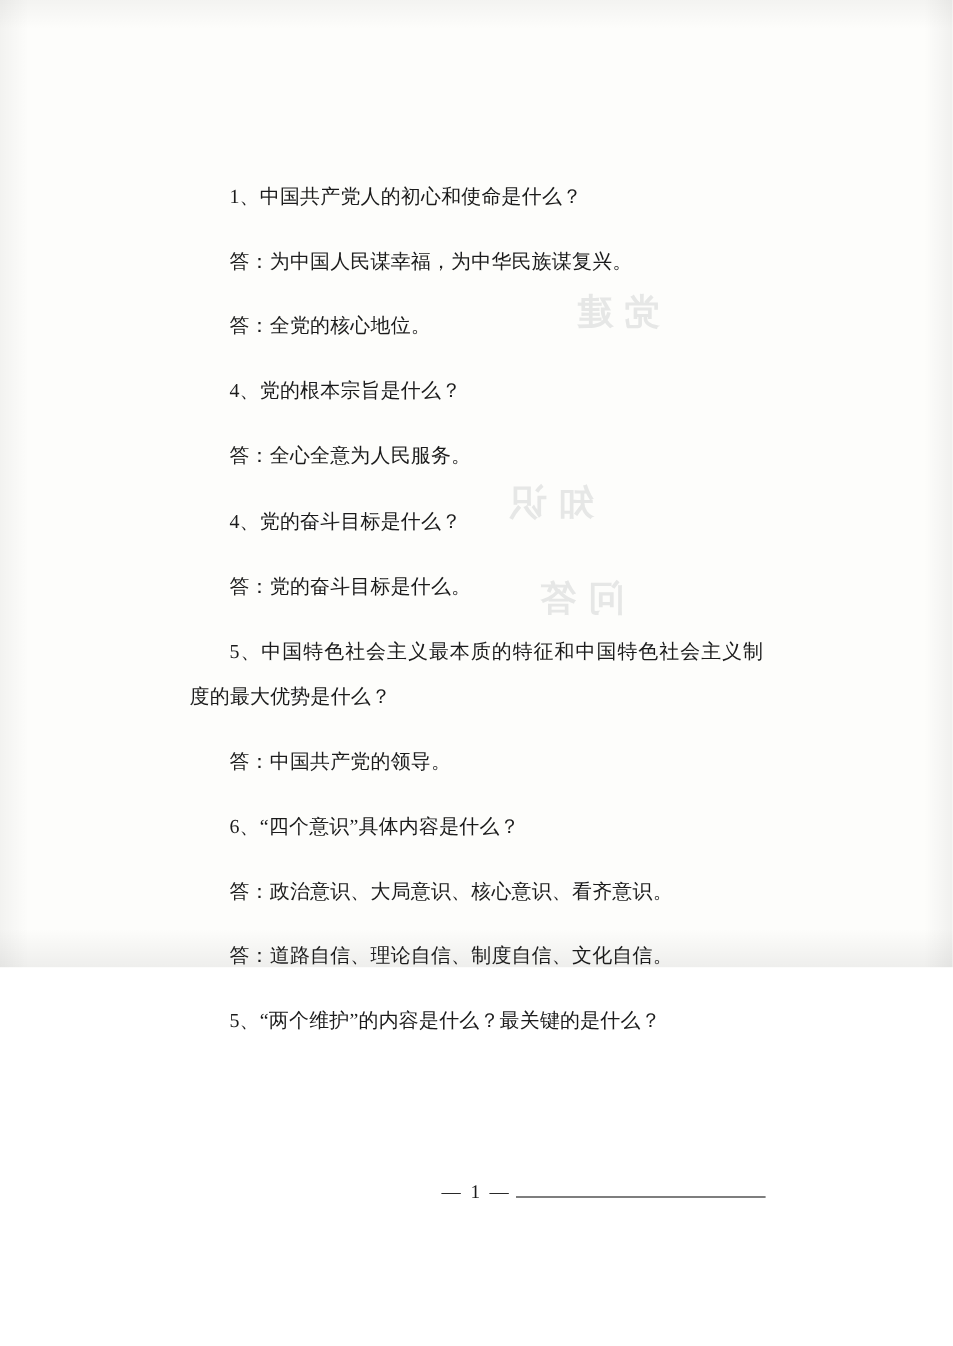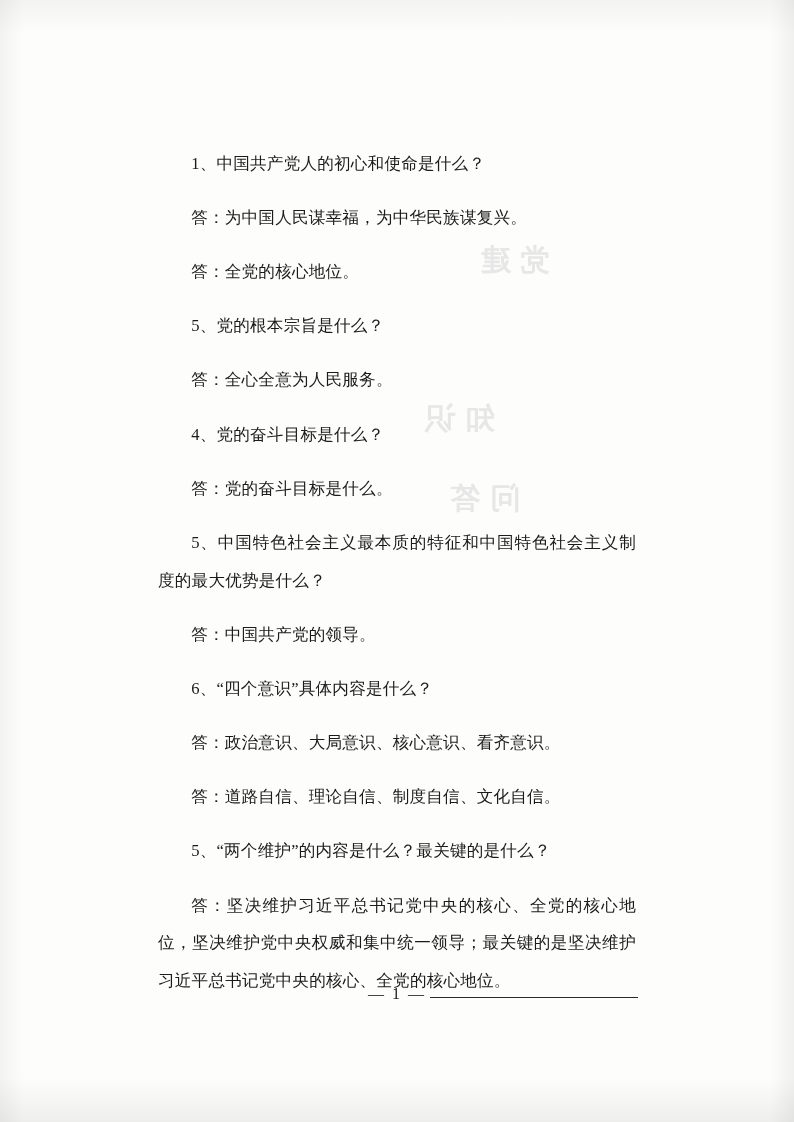--- a/index.html
+++ b/index.html
@@ -9,21 +9,21 @@
   body {
     width: 794px;
     height: 1122px;
     background: #ffffff;
     font-family: "Liberation Serif", "DejaVu Serif", serif;
     overflow: hidden;
   }
   .page {
     position: relative;
     width: 794px;
-    height: 1122px;
+    height: 806px;
     background: #fdfdfb;
     box-sizing: border-box;
   }
   
   .page::before {
     content: "";
     position: absolute;
     left: 0; top: 0; right: 0; bottom: 0;
     pointer-events: none;
     background:
@@ -93,31 +93,30 @@
 <div class="page">
 
   <div class="bleed bleed-1">党建</div>
   <div class="bleed bleed-2">知识</div>
   <div class="bleed bleed-3">问答</div>
 
   <div class="content">
     <p class="line indent">1、中国共产党人的初心和使命是什么？</p>
     <p class="line indent">答：为中国人民谋幸福，为中华民族谋复兴。</p>
     <p class="line indent">答：全党的核心地位。</p>
-    <p class="line indent">5、党的根本宗旨是什么？</p>
+    <p class="line indent">4、党的根本宗旨是什么？</p>
     <p class="line indent">答：全心全意为人民服务。</p>
     <p class="line indent">4、党的奋斗目标是什么？</p>
     <p class="line indent">答：党的奋斗目标是什么。</p>
     <p class="line indent">5、中国特色社会主义最本质的特征和中国特色社会主义制度的最大优势是什么？</p>
     <p class="line indent">答：中国共产党的领导。</p>
     <p class="line indent">6、“四个意识”具体内容是什么？</p>
     <p class="line indent">答：政治意识、大局意识、核心意识、看齐意识。</p>
     <p class="line indent">答：道路自信、理论自信、制度自信、文化自信。</p>
     <p class="line indent">5、“两个维护”的内容是什么？最关键的是什么？</p>
-    <p class="line indent">答：坚决维护习近平总书记党中央的核心、全党的核心地位，坚决维护党中央权威和集中统一领导；最关键的是坚决维护习近平总书记党中央的核心、全党的核心地位。</p>
 
   </div>
 
   <div class="footer">
     <span class="pagenum">— 1 —</span>
   </div>
   <div class="rule"></div>
 
 </div>
 

